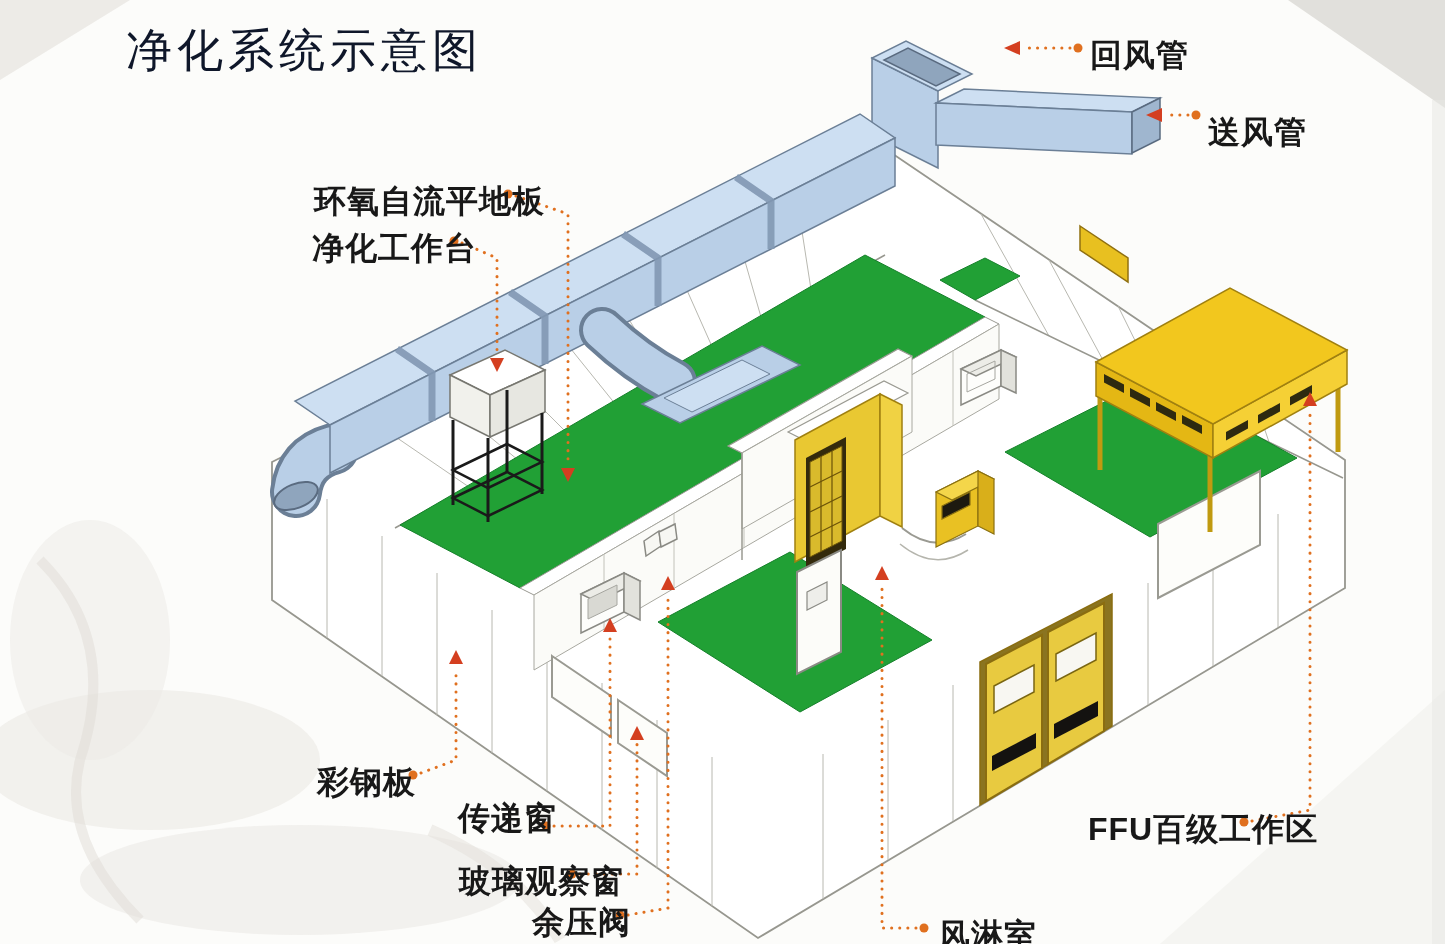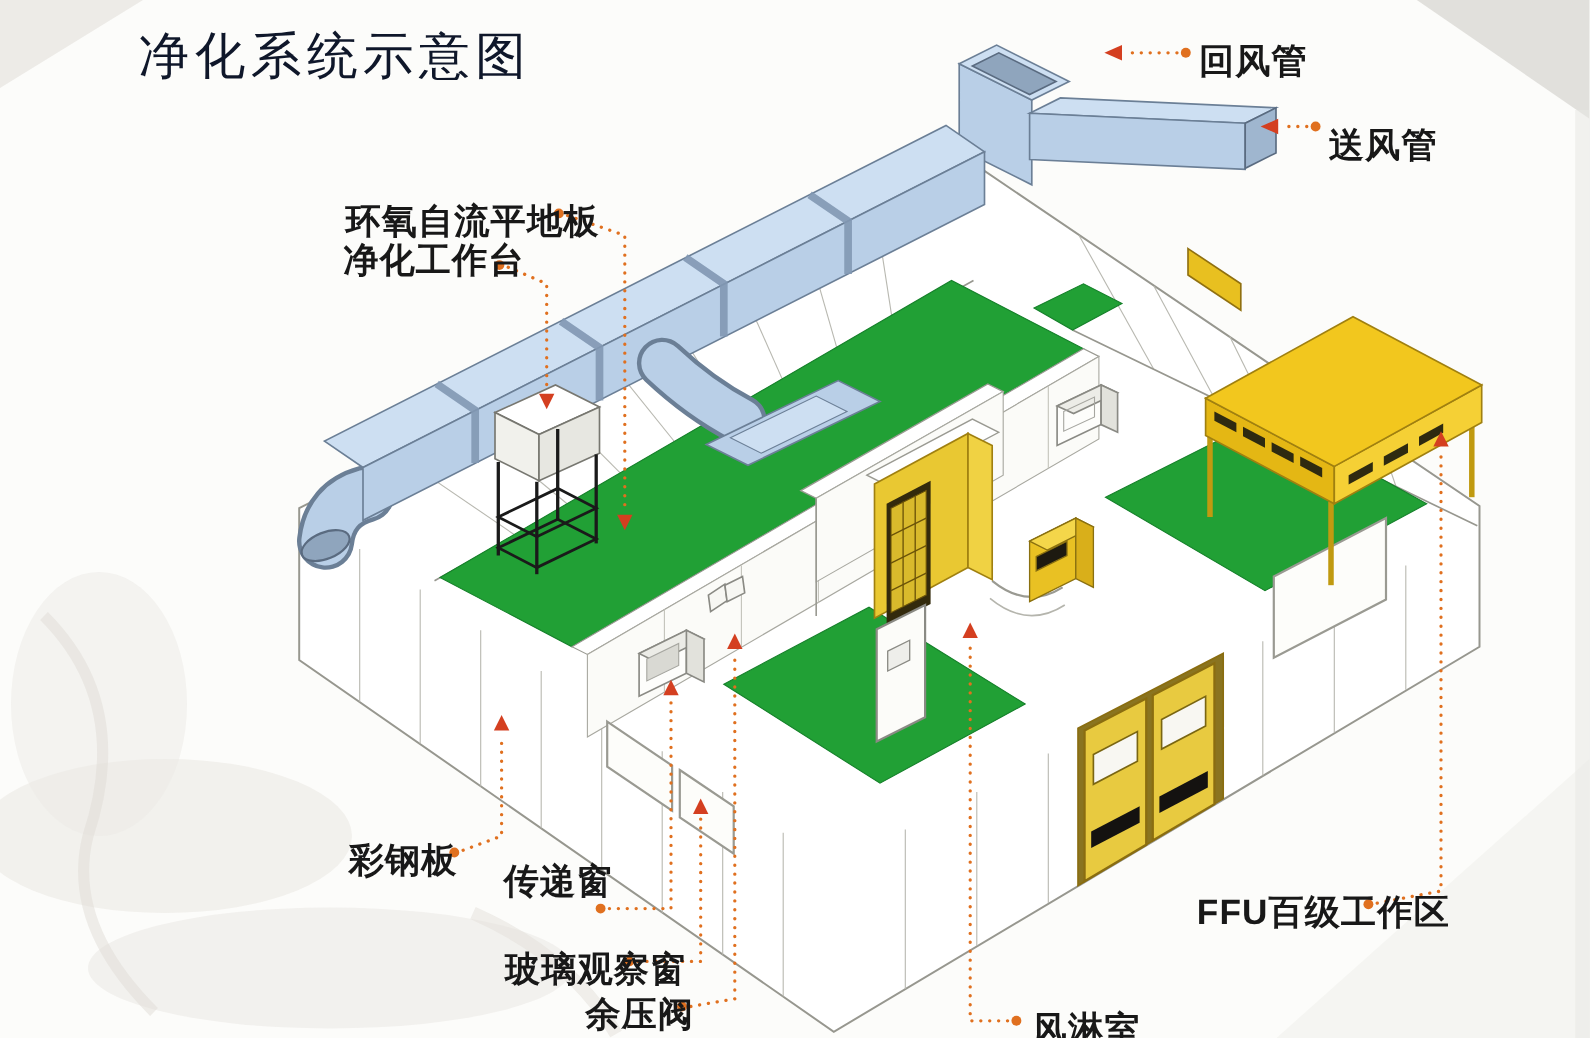--- a/index.html
+++ b/index.html
@@ -282,21 +282,21 @@
       <circle cx="924" cy="928" r="4.5"></circle>
       <circle cx="1244" cy="822" r="4.5"></circle>
     </g>
   </g>
 </svg>
 
 <div class="title" style="left:126px;top:20px;">净化系统示意图</div>
 <div class="lbl" style="left:1090px;top:34px;">回风管</div>
 <div class="lbl" style="left:1208px;top:111px;">送风管</div>
 <div class="lbl" style="left:314px;top:180px;">环氧自流平地板</div>
-<div class="lbl" style="left:312px;top:215px;">净化工作台</div>
+<div class="lbl" style="left:312px;top:227px;">净化工作台</div>
 <div class="lbl" style="left:317px;top:761px;">彩钢板</div>
-<div class="lbl" style="left:458px;top:780px;">传递窗</div>
+<div class="lbl" style="left:458px;top:797px;">传递窗</div>
 <div class="lbl" style="left:459px;top:860px;">玻璃观察窗</div>
 <div class="lbl" style="left:532px;top:901px;">余压阀</div>
 <div class="lbl" style="left:938px;top:914px;">风淋室</div>
 <div class="lbl" style="left:1088px;top:808px;">FFU百级工作区</div>
 
 </div>
 
 </body></html>

